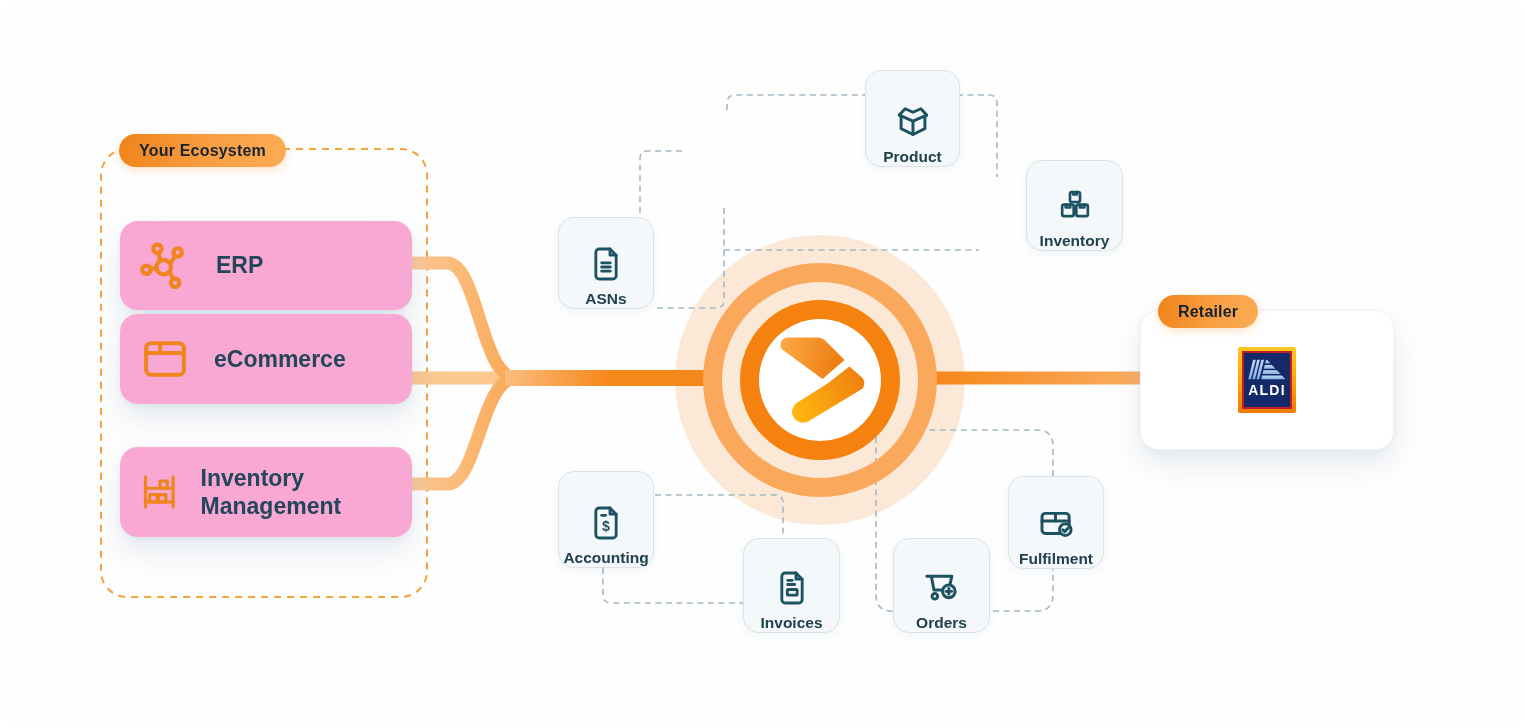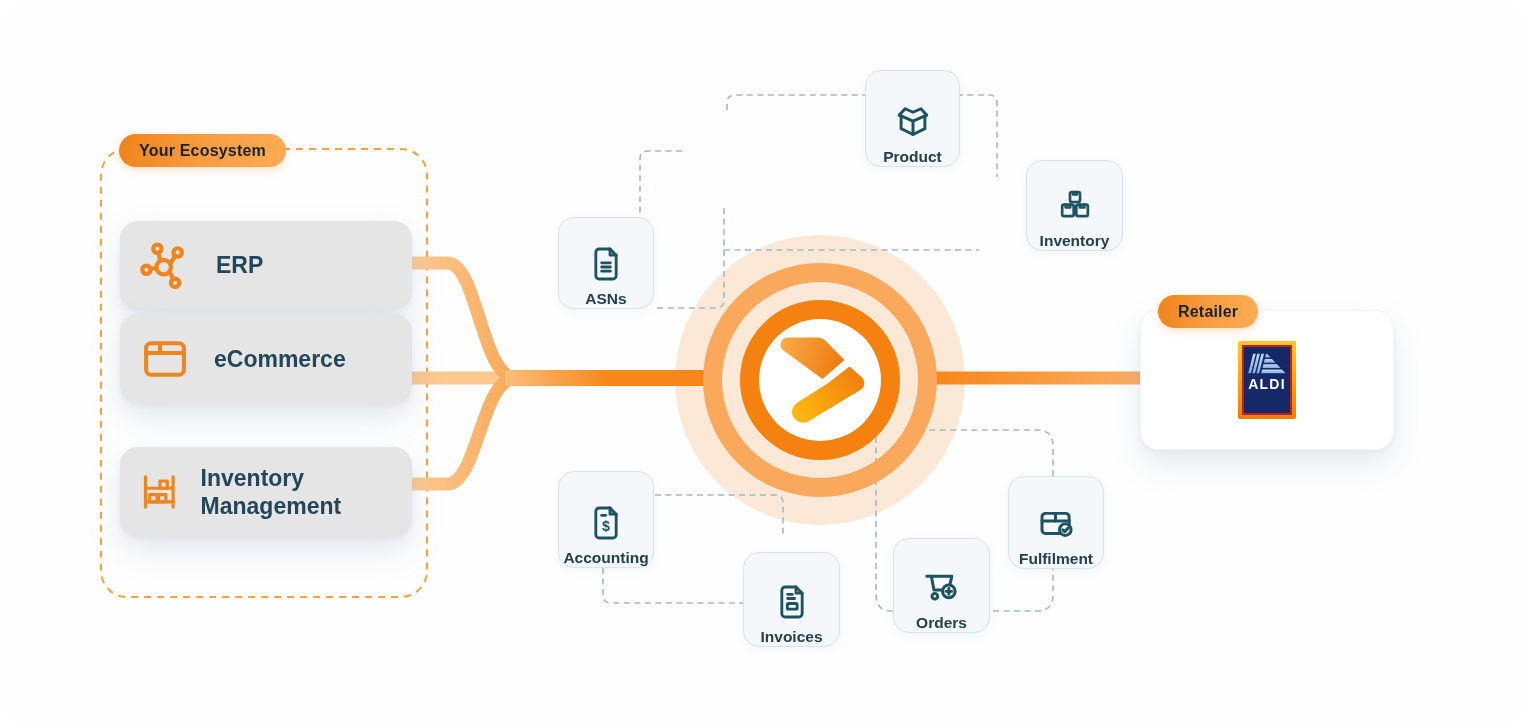--- a/index.html
+++ b/index.html
@@ -9,41 +9,41 @@
   .layer{position:absolute;left:0;top:0;}
 
   
   .pill{position:absolute;height:33px;padding:0 20px;border-radius:17px;
         background:linear-gradient(100deg,#f0831a 0%,#f99f43 55%,#fbac55 100%);
         display:flex;align-items:center;z-index:7;
         box-shadow:0 3px 8px rgba(240,140,40,.25);}
   .pill span{font-size:16px;font-weight:700;color:#15232f;letter-spacing:.2px;}
 
   
-  .syscard{position:absolute;left:120px;width:292px;background:#e5e5e5;border-radius:18px;
+  .syscard{position:absolute;left:120px;width:292px;background:#f9a8d4;border-radius:18px;
            box-shadow:0 14px 30px rgba(130,155,180,.22),0 2px 5px rgba(130,155,180,.10);
            display:flex;align-items:center;gap:22px;padding:0 14px 0 18px;box-sizing:border-box;z-index:5;}
   .syslabel{font-size:23px;font-weight:700;color:#24465a;line-height:1.22;}
 
   
   .node{position:absolute;background:#f4f8fa;border:1.5px solid #d9e3e9;border-radius:16px;
         display:flex;flex-direction:column;align-items:center;justify-content:flex-end;
         box-sizing:border-box;gap:6px;z-index:5;
         box-shadow:0 3px 8px rgba(130,155,180,.10);}
   .nodelabel{font-size:15.5px;font-weight:700;color:#22404f;}
 
   
   .retailercard{position:absolute;left:1140px;top:310px;width:252px;height:138px;background:#ffffff;
                 border-radius:18px;border:1px solid #f1f3f6;z-index:5;
                 box-shadow:0 14px 30px rgba(130,155,180,.20),0 2px 5px rgba(130,155,180,.08);}
   .aldi{position:absolute;left:50%;top:50%;transform:translate(-50%,-50%);width:58px;
         background:linear-gradient(180deg,#ffc91e 0%,#f9a10a 55%,#ef7c00 100%);
         padding:4px;border-radius:2px;box-sizing:border-box;}
   .aldi-inner{border:2px solid #bf1f27;background:#152968;display:flex;flex-direction:column;
-              align-items:center;padding:6px 3px 22px;gap:3px;}
+              align-items:center;padding:6px 3px 10px;gap:3px;}
   .aldi-word{color:#ffffff;font-size:14px;font-weight:700;letter-spacing:1.2px;line-height:1;}
 
   .hub{position:absolute;left:675px;top:235px;z-index:4;}
 </style>
 </head>
 <body>
 
 <div class="canvas">
 
   <svg class="layer" width="1525" height="728">
@@ -178,21 +178,21 @@
   <div class="node" style="left:558px;top:471px;width:96px;height:97px;">
     <svg width="40" height="40" viewBox="0 0 24 24" fill="none" stroke="#1D5361" stroke-width="1.7" stroke-linecap="round" stroke-linejoin="round">
       <path d="M14.4 3 H7.9 A2 2 0 0 0 5.9 5 V19 A2 2 0 0 0 7.9 21 H16.1 A2 2 0 0 0 18.1 19 V6.7 Z"></path>
       <path d="M14.4 3 V6.7 H18.1"></path>
       <path d="M9.4 7.4 H11.8"></path>
       <text x="12" y="16.6" font-size="8.5" font-weight="bold" fill="#1D5361" stroke="none" text-anchor="middle" font-family="Liberation Sans, sans-serif">$</text>
     </svg>
     <div class="nodelabel">Accounting</div>
   </div>
 
-  <div class="node" style="left:743px;top:552px;width:97px;height:95px;">
+  <div class="node" style="left:743px;top:538px;width:97px;height:95px;">
     <svg width="40" height="40" viewBox="0 0 24 24" fill="none" stroke="#1D5361" stroke-width="1.7" stroke-linecap="round" stroke-linejoin="round">
       <path d="M14.4 3 H7.9 A2 2 0 0 0 5.9 5 V19 A2 2 0 0 0 7.9 21 H16.1 A2 2 0 0 0 18.1 19 V6.7 Z"></path>
       <path d="M14.4 3 V6.7 H18.1"></path>
       <path d="M9.4 7.4 H12.2 M9.4 9.9 H13.6"></path>
       <rect x="9.2" y="12.9" width="5.9" height="3.4" rx="0.7"></rect>
     </svg>
     <div class="nodelabel">Invoices</div>
   </div>
 
   <div class="node" style="left:893px;top:538px;width:97px;height:95px;">

